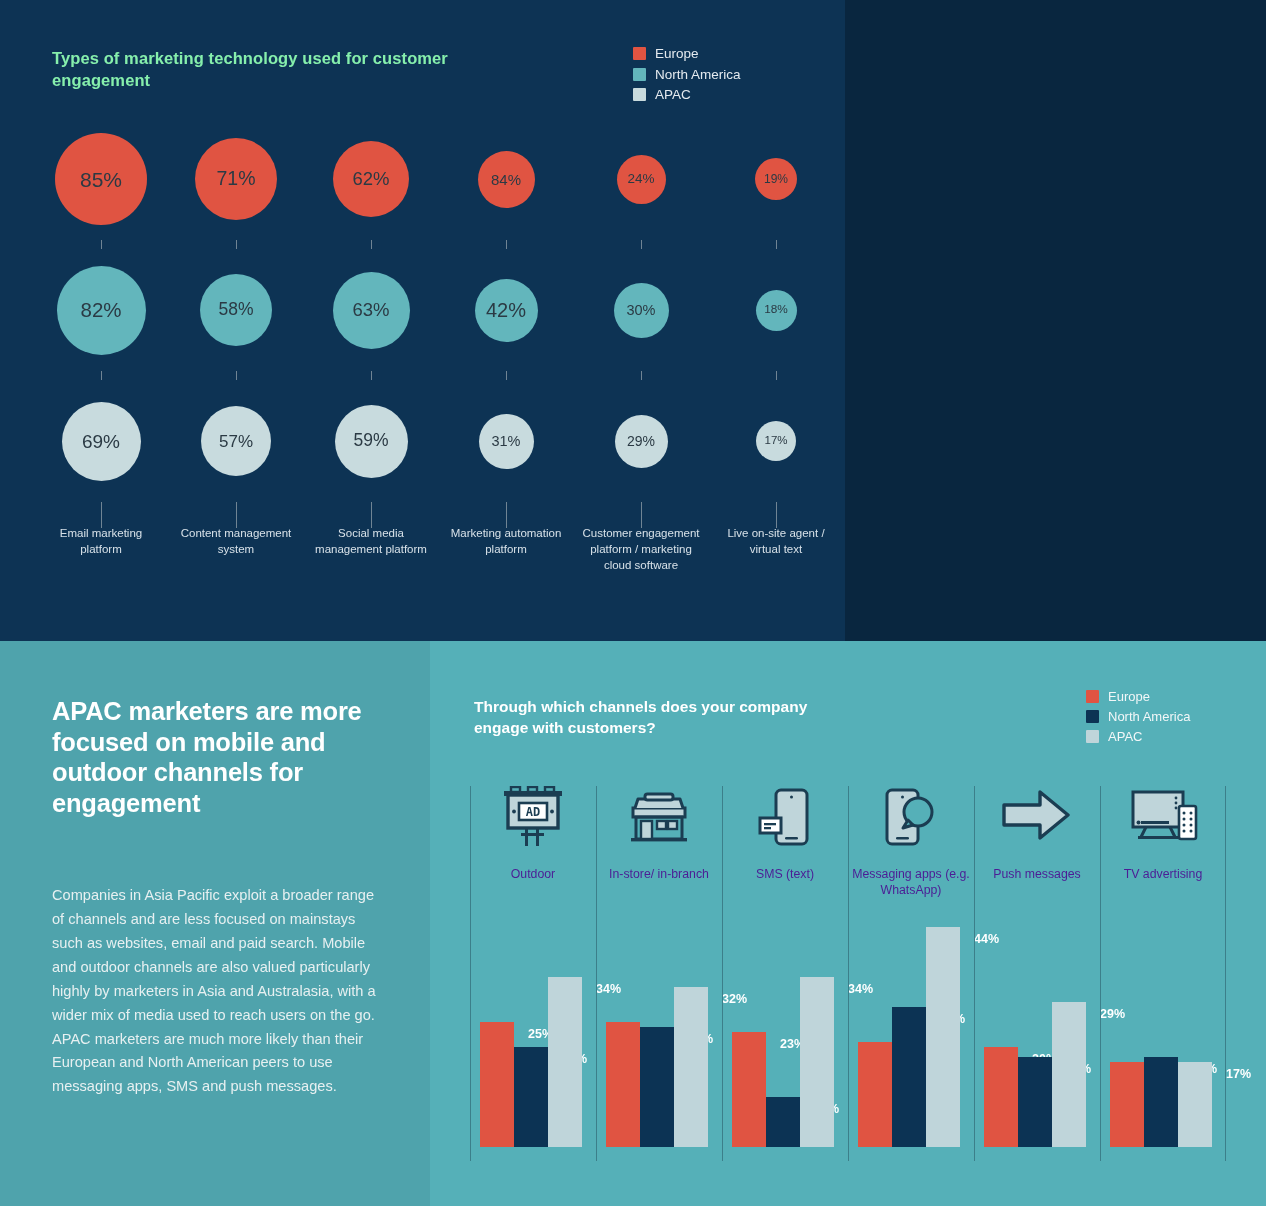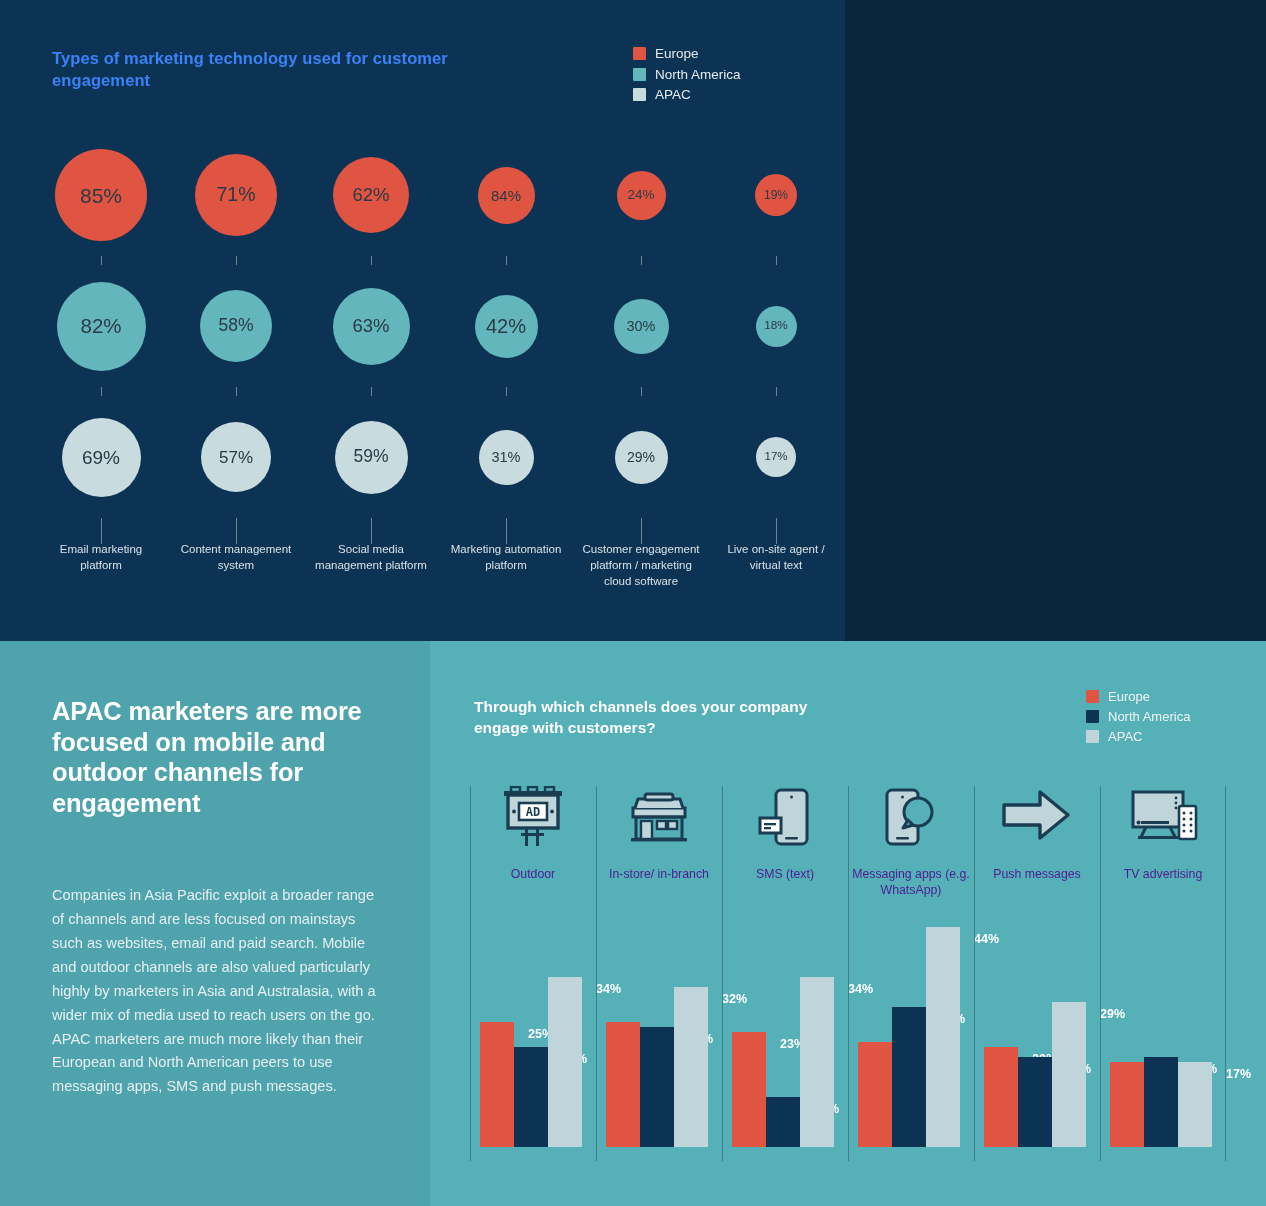--- a/index.html
+++ b/index.html
@@ -12,31 +12,31 @@
   }
   .page { position: relative; width: 1266px; height: 1206px; }
 
   
   .top { position: absolute; left: 0; top: 0; width: 1266px; height: 641px; }
   .top-left  { position: absolute; left: 0;   top: 0; width: 845px; height: 641px; background: #0D3354; }
   .top-right { position: absolute; left: 845px; top: 0; width: 421px; height: 641px; background: #09263F; }
 
   .bubble-title {
     position: absolute; left: 52px; top: 47px; width: 420px;
-    color: #3b82f6; font-size: 16.5px; font-weight: bold; line-height: 1.35;
+    color: #86efac; font-size: 16.5px; font-weight: bold; line-height: 1.35;
     letter-spacing: .1px;
   }
 
   .legend-top { position: absolute; left: 633px; top: 47px; }
   .legend-row { display: flex; align-items: center; margin-bottom: 7px; }
   .legend-sw { width: 13px; height: 13px; margin-right: 9px; border-radius: 1px; }
   .legend-lbl { color: #E4EAEF; font-size: 13.5px; line-height: 1; }
 
   
-  .bubbles { position: absolute; left: 40px; top: 134px; width: 790px; height: 500px; }
+  .bubbles { position: absolute; left: 40px; top: 118px; width: 790px; height: 500px; }
   .bcol { position: absolute; top: 0; width: 122px; height: 500px; }
   .brow { position: absolute; left: 0; width: 122px; display: flex; align-items: center; justify-content: center; }
   .brow.r1 { top: 0;   height: 122px; }
   .brow.r2 { top: 131px; height: 122px; }
   .brow.r3 { top: 262px; height: 122px; }
   .circ {
     border-radius: 50%; display: flex; align-items: center; justify-content: center;
     color: #2B3A44; font-weight: normal; line-height: 1;
   }
   .c-eu   { background: #E05442; }

